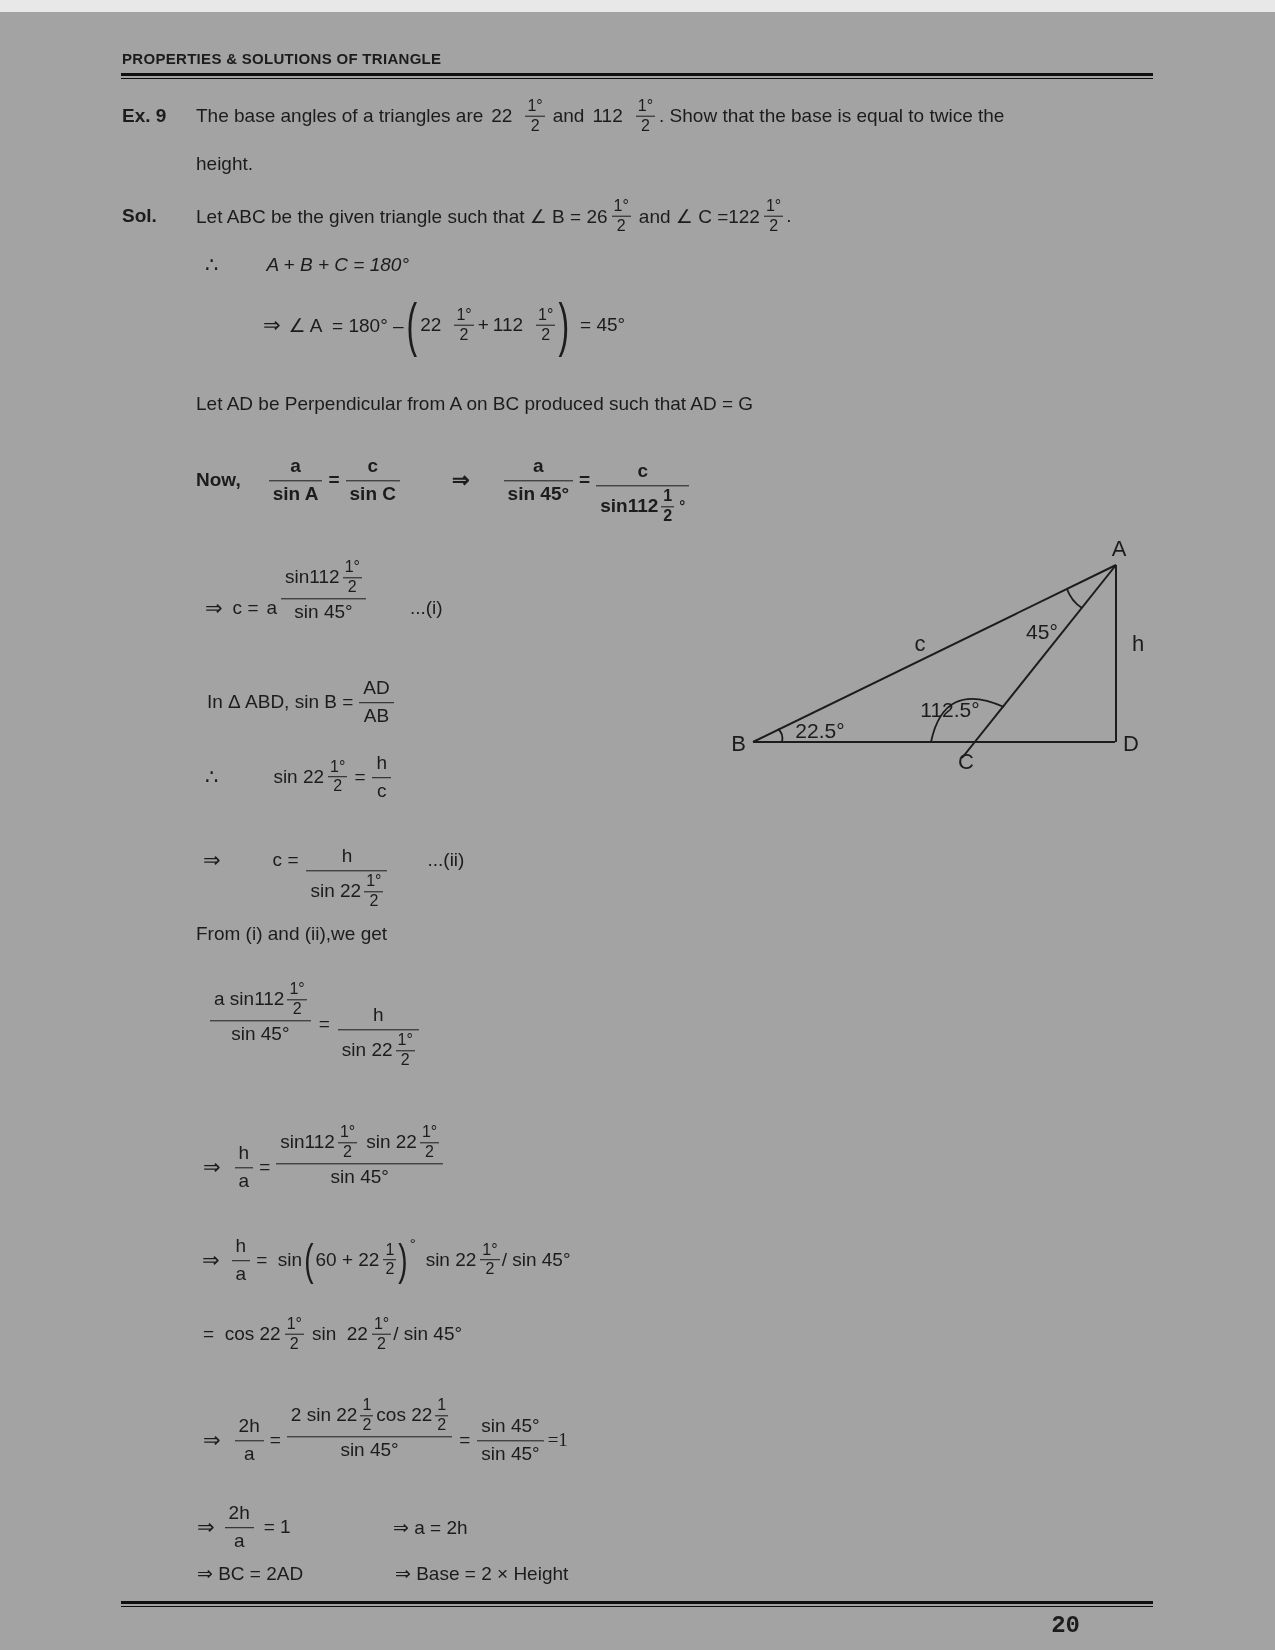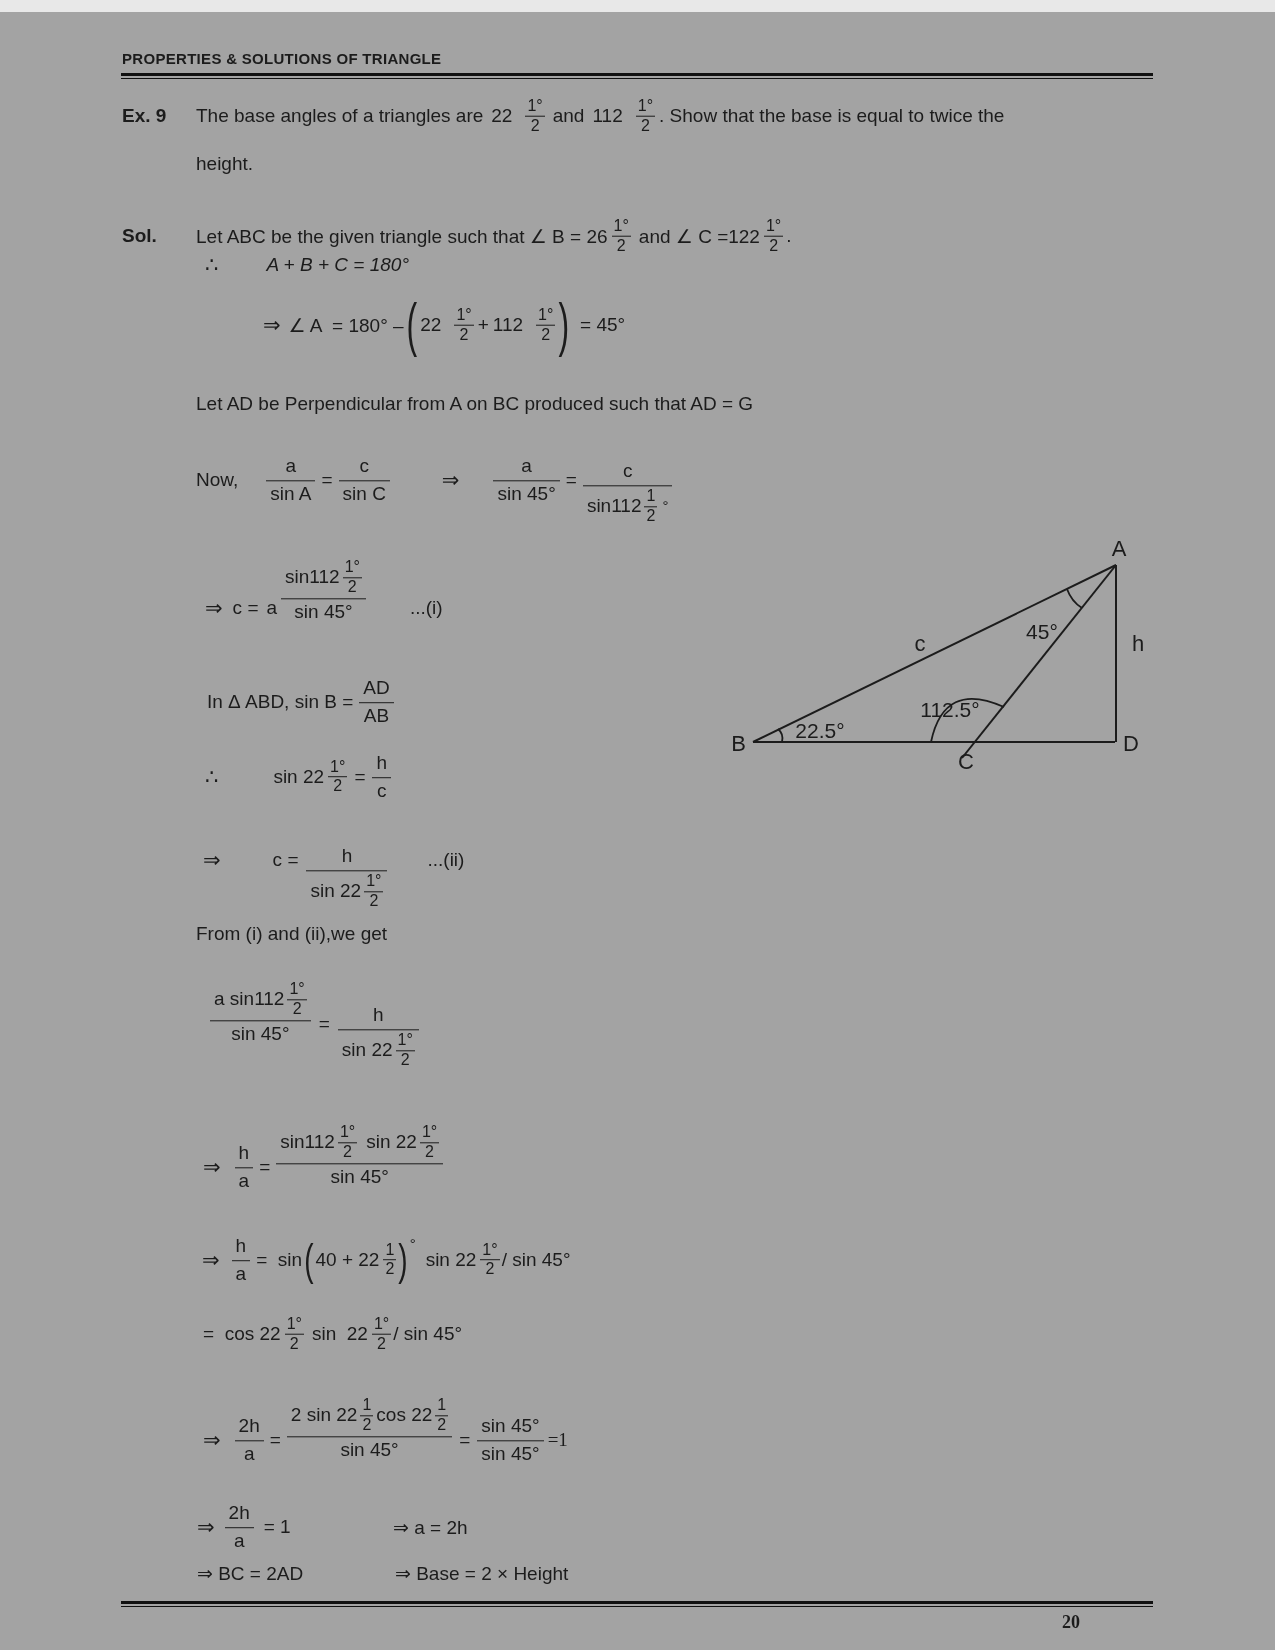--- a/index.html
+++ b/index.html
@@ -22,21 +22,21 @@
   .pu2{margin-bottom:22px;}
   .pd2{margin-top:24px;}
   .op{font-size:21px;}
   .bigp{display:inline-block;font-size:32px;font-weight:400;transform:scaleY(1.85);margin:0 3px;line-height:1;}
   .medp{display:inline-block;font-size:28px;font-weight:400;transform:scaleY(1.6);margin:0 2px;line-height:1;}
   .supdeg{display:inline-block;transform:translateY(-16px);font-size:15px;}
   .middeg{font-size:15px;margin-left:2px;}
   
   .rule .thick{height:3px;background:#111;}
   .rule .thin{height:1px;background:#111;margin-top:2px;}
-  .pagenum{position:absolute;font-family:Liberation Serif, serif;font-weight:bold;font-size:18px;}
+  .pagenum{position:absolute;font-family:Liberation Mono, monospace;font-weight:bold;font-size:24px;}
   svg text{font-family:"Liberation Sans",sans-serif;fill:#1c1c1c;}
 </style>
 </head>
 <body>
 
 <div class="page">
 
   <div style="position:absolute;left:122px;top:38px;font-size:15px;letter-spacing:.3px;" class="bold">PROPERTIES &amp;  SOLUTIONS OF TRIANGLE</div>
   <div class="rule" style="position:absolute;left:121px;top:61px;width:1032px;">
     <div class="thick"></div>
@@ -60,21 +60,21 @@
         <span class="fn">1°</span>
         <span class="fd">2</span>
       </span>
     </span>
     <span style="margin-left:4px;">. Show that the base is equal to twice the</span>
   </div>
   <div class="row" style="left:196px;top:152px;">
     <span>height.</span>
   </div>
 
-  <div class="row" style="left:122px;top:224px;">
+  <div class="row" style="left:122px;top:204px;">
     <span class="marker">Sol.</span>
     <span>Let ABC be the given triangle such that ∠ B = 26</span>
     <span class="fr sf" style="margin-left:4px;">
       <span class="fn">1°</span>
       <span class="fd">2</span>
     </span>
     <span style="margin-left:8px;">and ∠ C =122</span>
     <span class="fr sf" style="margin-left:4px;">
       <span class="fn">1°</span>
       <span class="fd">2</span>
@@ -107,21 +107,21 @@
       </span>
     </span>
     <span class="bigp">)</span>
     <span style="margin-left:8px;">= 45°</span>
   </div>
 
   <div class="row" style="left:196px;top:392px;">
     <span>Let AD be Perpendicular from A on BC produced such that AD = G</span>
   </div>
 
-  <div class="row" style="left:196px;top:468px;">
+  <div class="row" style="left:196px;top:468px;font-weight:bold;">
     <span>Now,</span>
     <span class="fr df" style="margin-left:28px;">
       <span class="fn">a</span>
       <span class="fd">sin A</span>
     </span>
     <span style="margin:0 6px;">=</span>
     <span class="fr df">
       <span class="fn">c</span>
       <span class="fd">sin C</span>
     </span>
@@ -252,21 +252,21 @@
   </div>
 
   <div class="row" style="left:202px;top:1248px;">
     <span class="op">⇒</span>
     <span class="fr df" style="margin-left:12px;">
       <span class="fn">h</span>
       <span class="fd">a</span>
     </span>
     <span style="margin-left:6px;">=  sin</span>
     <span class="medp">(</span>
-    <span>40 + 22</span>
+    <span>60 + 22</span>
     <span class="fr sf" style="margin-left:4px;">
       <span class="fn">1</span>
       <span class="fd">2</span>
     </span>
     <span class="medp">)</span>
     <span class="supdeg">°</span>
     <span style="margin-left:10px;">sin 22</span>
     <span class="fr sf" style="margin-left:4px;">
       <span class="fn">1°</span>
       <span class="fd">2</span>

